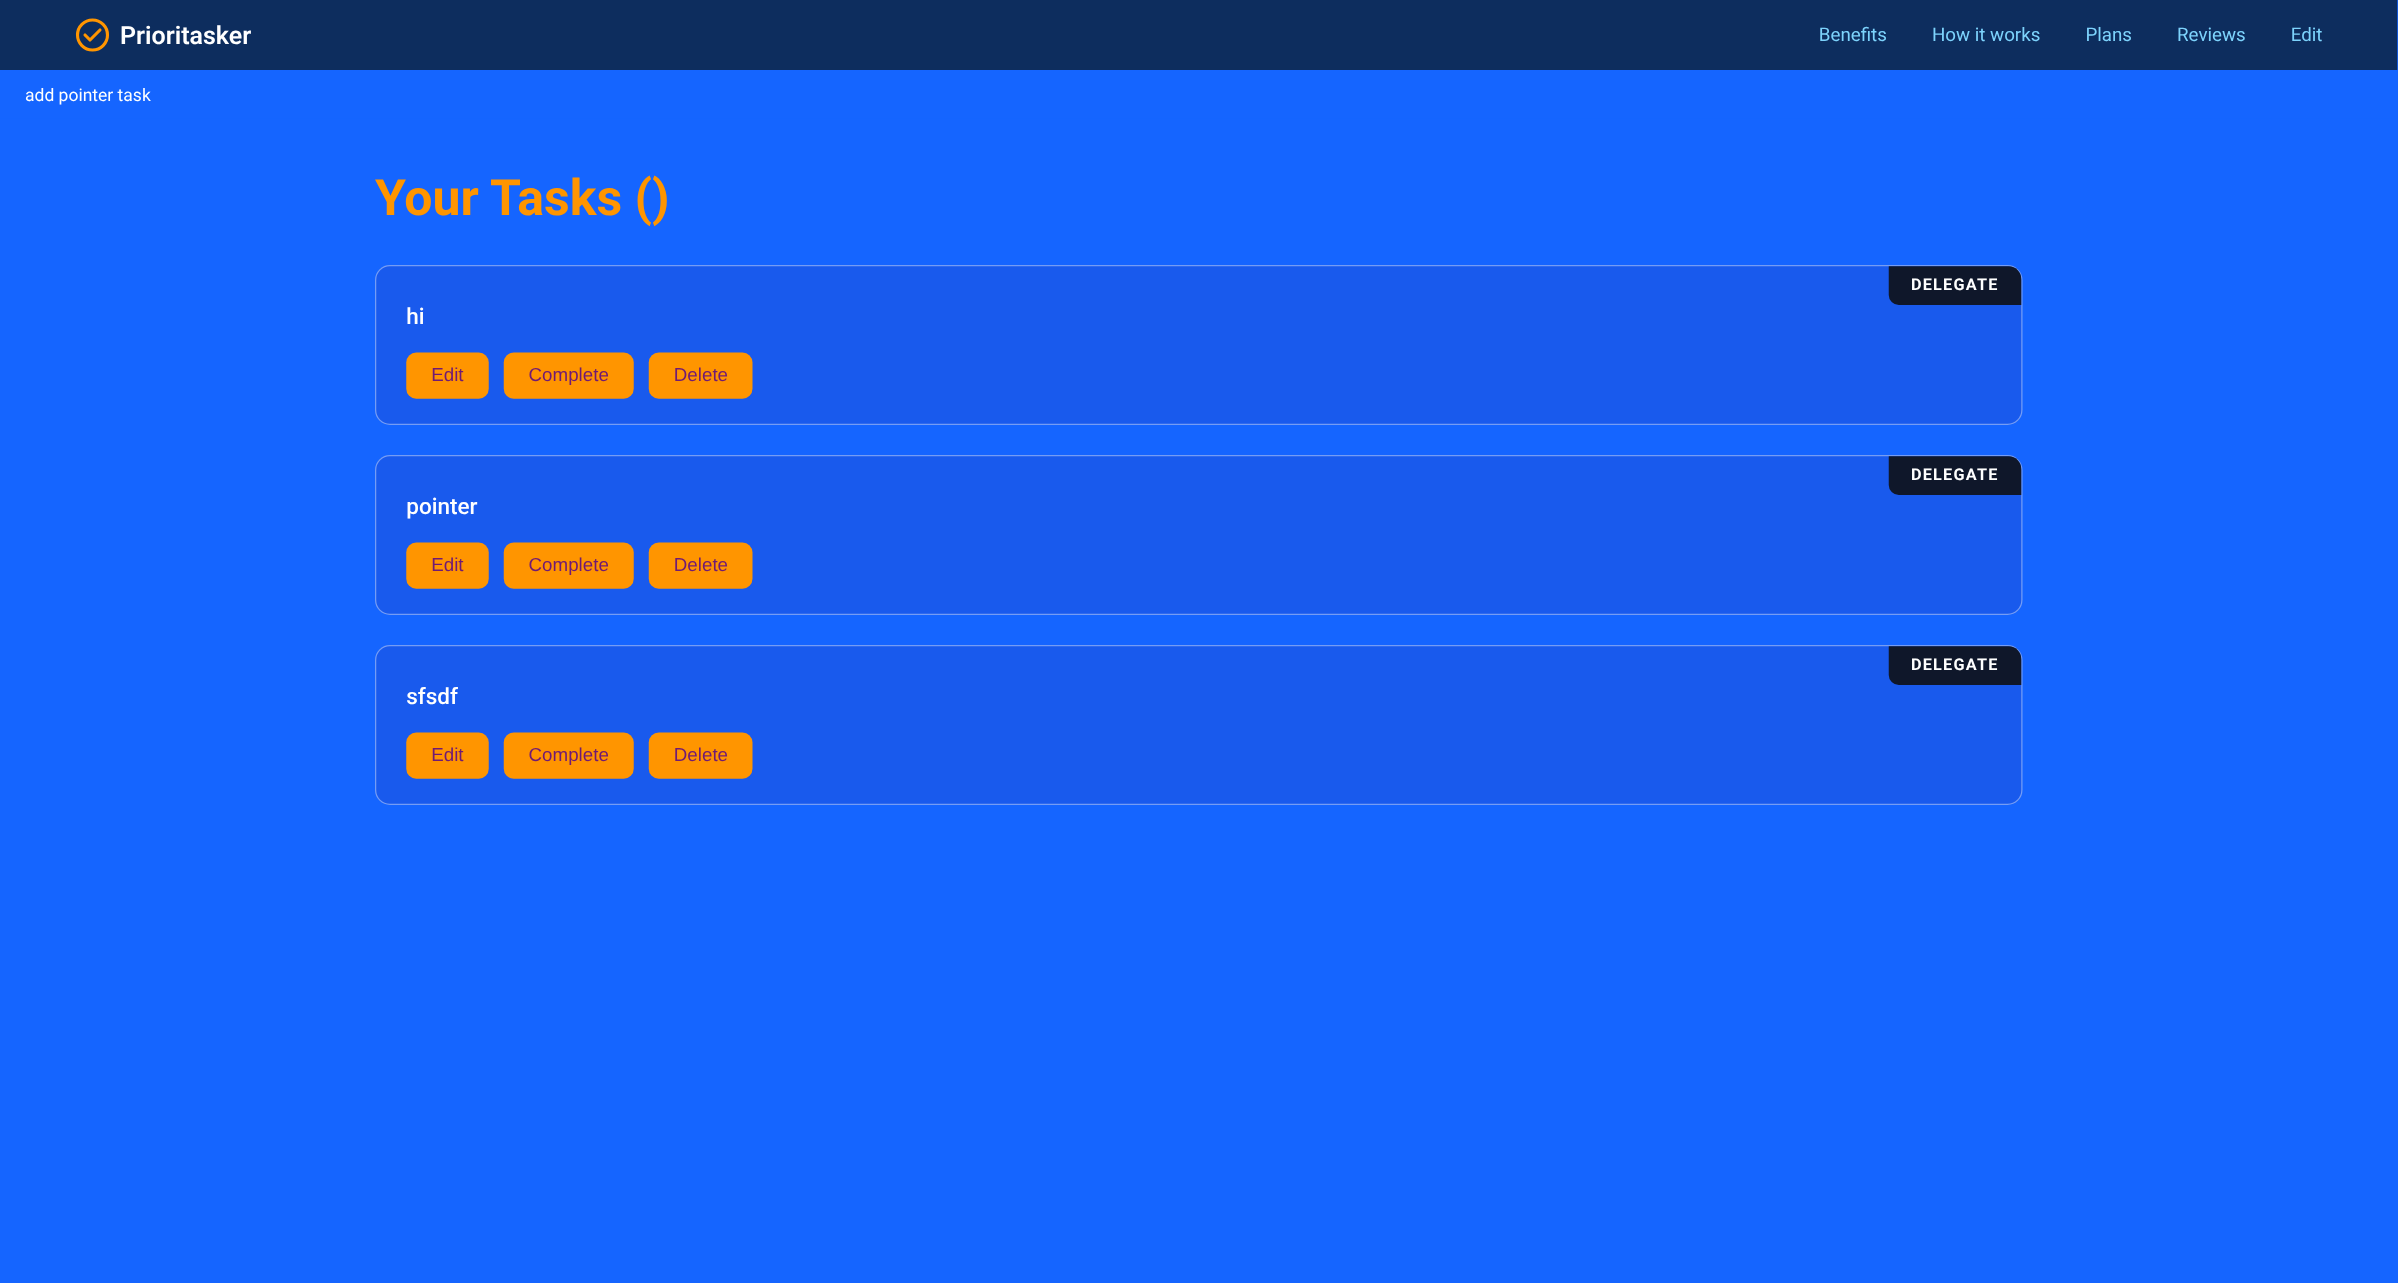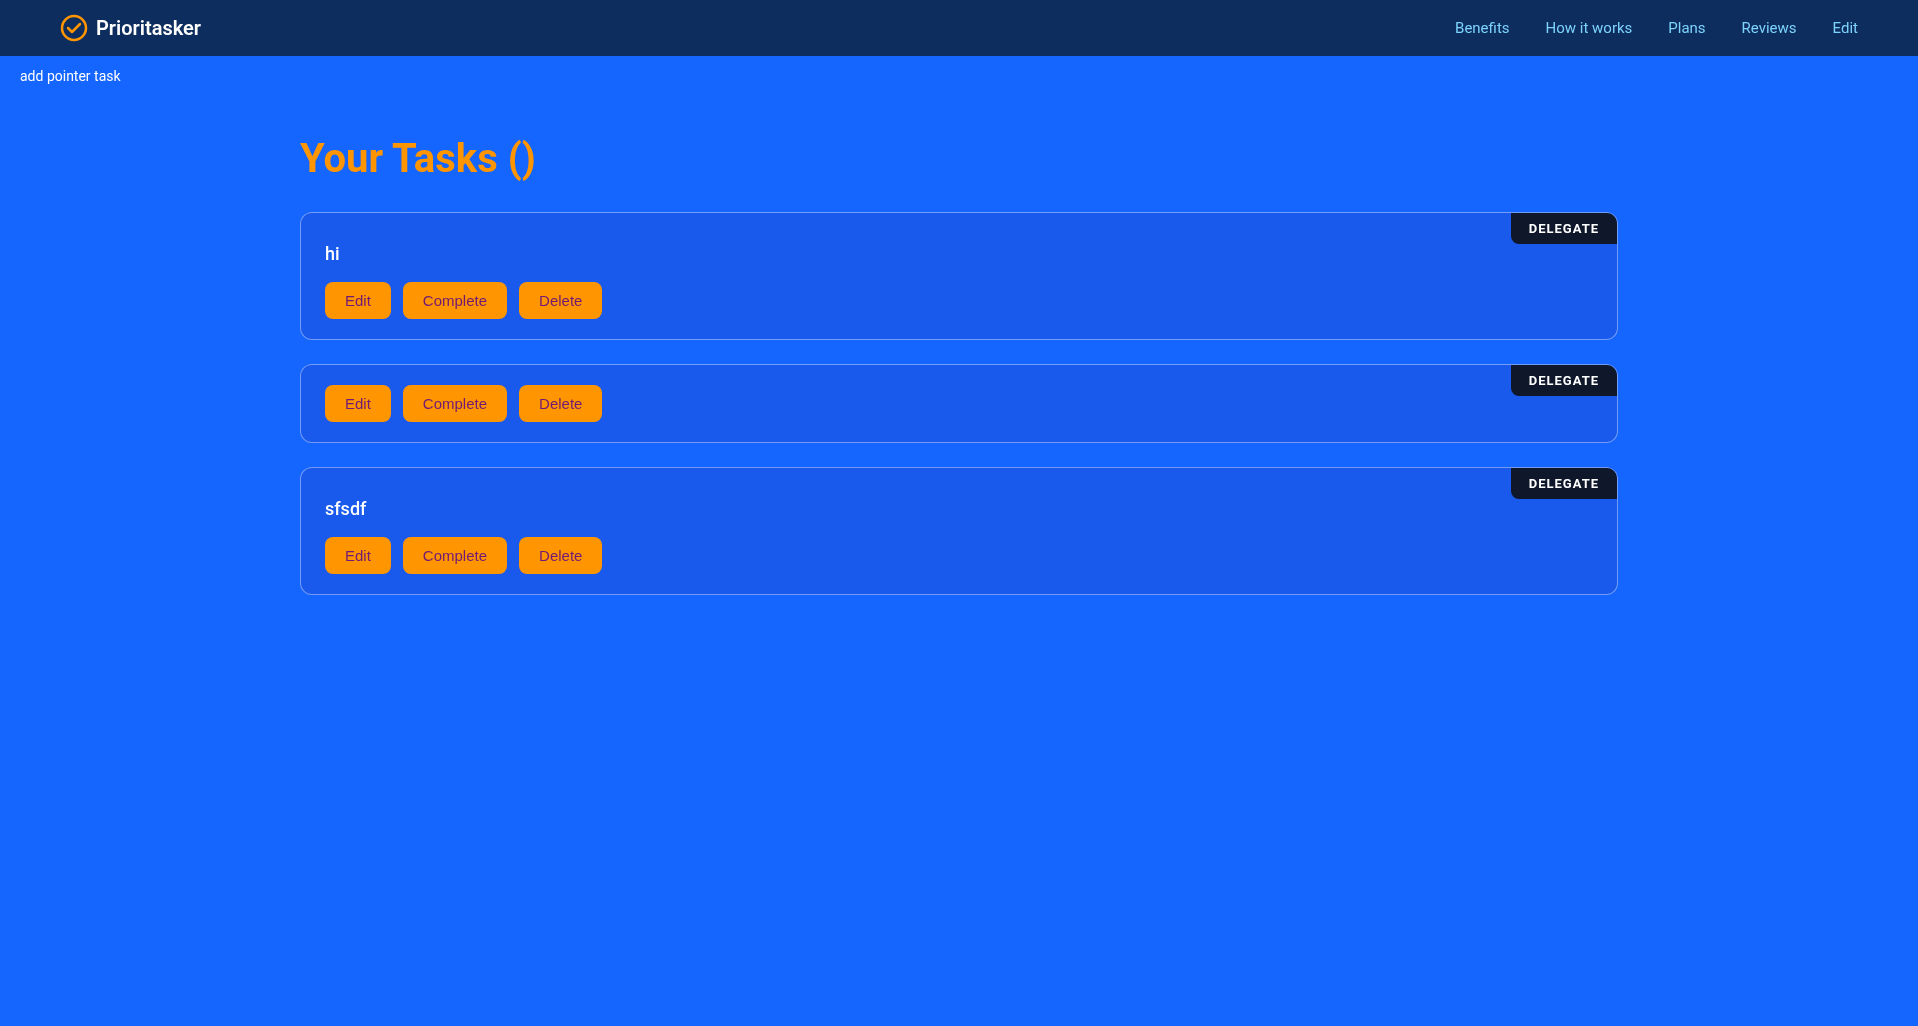--- a/index.html
+++ b/index.html
@@ -163,20 +163,21 @@
     <div class="task-name">hi</div>
     <div class="task-actions">
       <button class="btn-orange">Edit</button>
       <button class="btn-orange">Complete</button>
       <button class="btn-orange">Delete</button>
     </div>
   </div>
 
   <div class="task-card">
     <span class="delegate-badge">DELEGATE</span>
+    <div class="task-name">pointer</div>
     <div class="task-actions">
       <button class="btn-orange">Edit</button>
       <button class="btn-orange">Complete</button>
       <button class="btn-orange">Delete</button>
     </div>
   </div>
 
   <div class="task-card">
     <span class="delegate-badge">DELEGATE</span>
     <div class="task-name">sfsdf</div>

